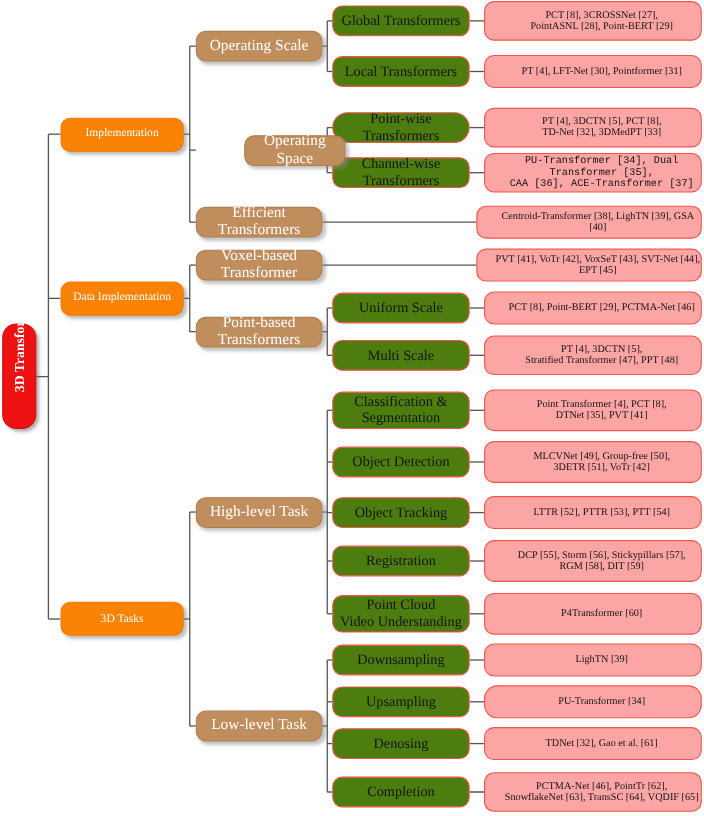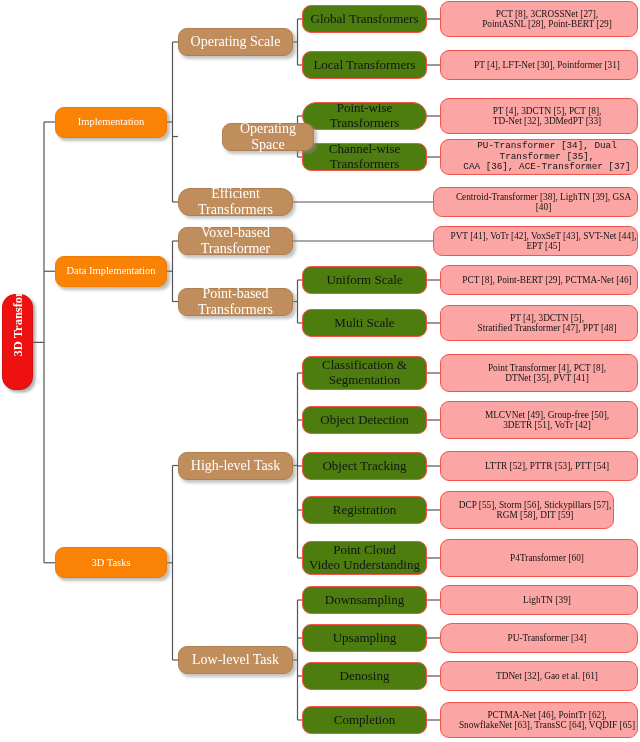--- a/index.html
+++ b/index.html
@@ -189,21 +189,21 @@
       <div class="node lvl3" style="left: 302px; top: 143px; width: 125px; height: 28px;">
         <span class="lbl">Channel-wise Transformers</span>
       </div>
       <div class="node leaf" style="left: 440px; top: 139px; width: 198px; height: 36px; font-family: Liberation Mono, monospace;">
         <span class="lbl">PU-Transformer [34], Dual Transformer [35],
 CAA [36], ACE-Transformer [37]</span>
       </div>
       <div class="node lvl2" style="left: 178px; top: 122.5px; width: 92px; height: 28px; margin-left: 44px;">
         <span class="lbl">Operating Space</span>
       </div>
-      <div class="node lvl2" style="left: 178px; top: 188px; width: 115px; height: 28px; border-radius: 12px;">
+      <div class="node lvl2" style="left: 178px; top: 188px; width: 115px; height: 28px;">
         <span class="lbl">Efficient Transformers</span>
       </div>
       <div class="node leaf" style="left: 433px; top: 187px; width: 205px; height: 30px;">
         <span class="lbl">Centroid-Transformer [38], LighTN [39], GSA [40]</span>
       </div>
       <div class="node lvl1" style="left: 55px; top: 106.5px; width: 112px; height: 31px;">
         <span class="lbl">Implementation</span>
       </div>
       <div class="node lvl2" style="left: 178px; top: 227px; width: 115px; height: 28px;">
         <span class="lbl">Voxel-based Transformer</span>
@@ -247,21 +247,21 @@
       </div>
       <div class="node lvl3" style="left: 302px; top: 452px; width: 125px; height: 28px;">
         <span class="lbl">Object Tracking</span>
       </div>
       <div class="node leaf" style="left: 440px; top: 451px; width: 198px; height: 30px;">
         <span class="lbl">LTTR [52], PTTR [53], PTT [54]</span>
       </div>
       <div class="node lvl3" style="left: 302px; top: 496px; width: 125px; height: 28px;">
         <span class="lbl">Registration</span>
       </div>
-      <div class="node leaf" style="left: 440px; top: 491px; width: 174px; height: 38px;">
+      <div class="node leaf" style="left: 440px; top: 491px; width: 198px; height: 38px;">
         <span class="lbl">DCP [55], Storm [56], Stickypillars [57],
 RGM [58], DIT [59]</span>
       </div>
       <div class="node lvl3" style="left: 302px; top: 541px; width: 125px; height: 34px;">
         <span class="lbl">Point Cloud
 Video Understanding</span>
       </div>
       <div class="node leaf" style="left: 440px; top: 539px; width: 198px; height: 38px;">
         <span class="lbl">P4Transformer [60]</span>
       </div>

